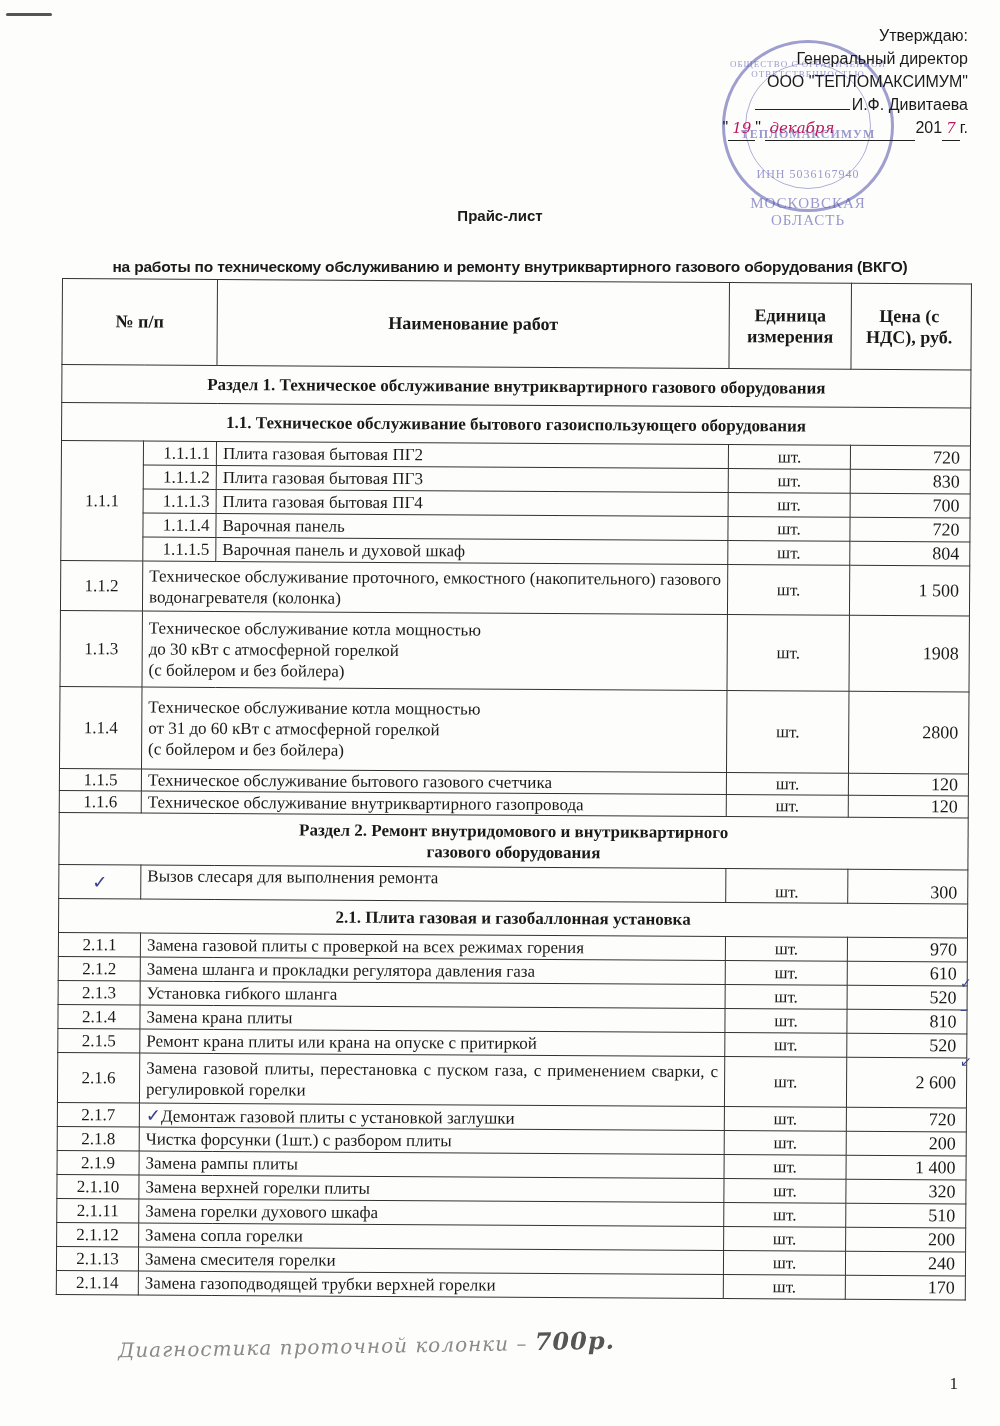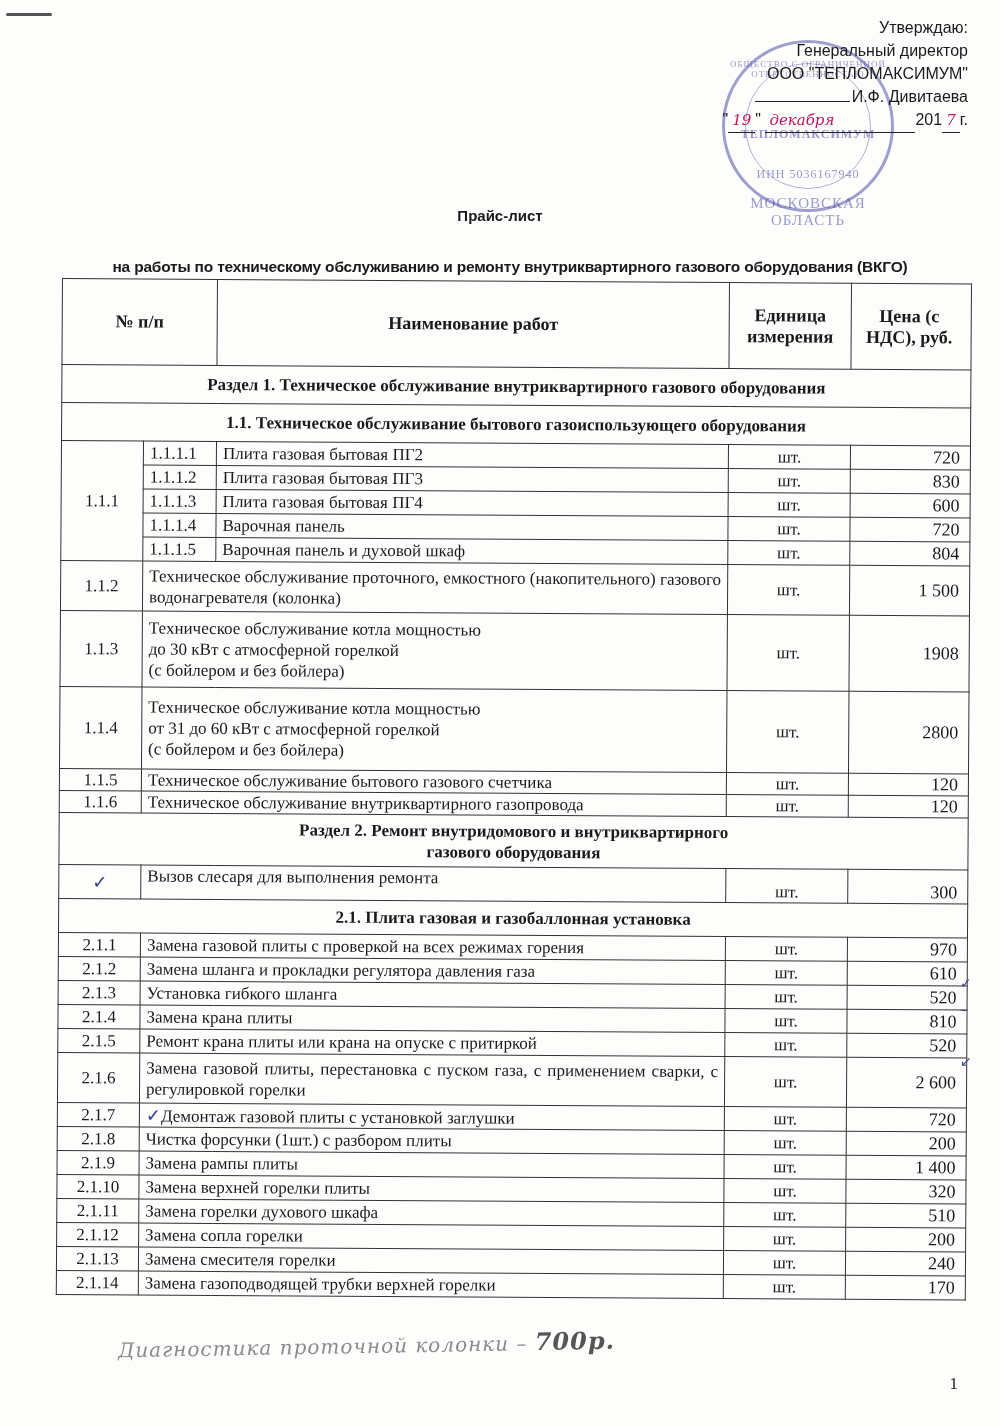--- a/index.html
+++ b/index.html
@@ -1,21 +1,21 @@
 <!DOCTYPE html>
 <html><head>
 <meta charset="utf-8">
 <style>
   * { box-sizing: border-box; margin: 0; padding: 0; }
   html, body { width: 1000px; height: 1426px; background: #fdfdfc; overflow: hidden; }
   body { position: relative; font-family: "Liberation Serif", serif; color: #1a1a1a; }
 
   .corner-mark { position: absolute; left: 6px; top: 13px; width: 46px; height: 3px; background: #555; border-radius: 2px; }
 
-  .approval { position: absolute; right: 32px; top: 16px; text-align: right;
+  .approval { position: absolute; right: 32px; top: 24px; text-align: right;
     font-family: "Liberation Sans", sans-serif; font-size: 16px; line-height: 23px; color: #1a1a1a; }
   .approval .sign-line { display: inline-block; border-bottom: 1px solid #222; width: 95px; height: 14px; margin-right: 2px; position: relative; }
   .approval .hw { font-family: "DejaVu Serif", serif; font-style: italic; color: #be185d; font-size: 15px; }
   .u { border-bottom: 1px solid #222; display: inline-block; padding: 0 4px; }
 
   .stamp { position: absolute; left: 722px; top: 40px; width: 172px; height: 172px; border-radius: 50%;
     border: 3px solid rgba(80,80,170,0.55); pointer-events: none; }
   .stamp::after { content: ""; position: absolute; left: 20px; top: 20px; right: 20px; bottom: 20px;
     border-radius: 50%; border: 1.5px solid rgba(80,80,170,0.45); }
   .stamp-text { position: absolute; left: 0; right: 0; font-family: "Liberation Serif", serif;
@@ -24,21 +24,21 @@
   .title { position: absolute; left: 0; width: 1000px; top: 207px; text-align: center;
     font-family: "Liberation Sans", sans-serif; font-weight: bold; font-size: 15px; }
   .subtitle { position: absolute; left: 60px; width: 900px; top: 258px; text-align: center;
     font-family: "Liberation Sans", sans-serif; font-weight: bold; font-size: 15.5px; letter-spacing: -0.2px; }
 
   table.price { position: absolute; left: 62px; top: 278px; width: 910px; border-collapse: collapse;
     font-size: 17px; transform: rotate(0.35deg); transform-origin: left top; }
   table.price td, table.price th { border: 1px solid #333; padding: 0 6px; vertical-align: middle; line-height: 21px; }
   table.price th { font-weight: bold; font-size: 18px; text-align: center; }
   .c-num { width: 82px; text-align: center; }
-  .c-sub { width: 73px; text-align: left; }
+  .c-sub { width: 73px; text-align: right; }
   .c-unit { width: 122px; text-align: center; }
   .c-price { width: 120px; text-align: right; padding-right: 10px !important; font-size: 18px; }
   .section { text-align: center; font-weight: bold; font-size: 17px; }
   .justify { text-align: justify; }
   .bottom { vertical-align: bottom !important; }
 
   .hw-check { font-family: "DejaVu Sans", sans-serif; color: #3a3f8f; font-size: 18px; }
   .margin-marks { position: absolute; left: 960px; top: 970px; width: 30px; color: #3a3f8f;
     font-family: "DejaVu Sans", sans-serif; font-size: 14px; line-height: 26px; }
   .handnote { position: absolute; left: 118px; top: 1330px; font-family: "DejaVu Serif", serif;
@@ -101,21 +101,21 @@
     <tr style="height:24px;">
       <td class="c-sub">1.1.1.2</td>
       <td colspan="2">Плита газовая бытовая ПГ3</td>
       <td class="c-unit">шт.</td>
       <td class="c-price">830</td>
     </tr>
     <tr style="height:24px;">
       <td class="c-sub">1.1.1.3</td>
       <td colspan="2">Плита газовая бытовая ПГ4</td>
       <td class="c-unit">шт.</td>
-      <td class="c-price">600</td>
+      <td class="c-price">700</td>
     </tr>
     <tr style="height:24px;">
       <td class="c-sub">1.1.1.4</td>
       <td colspan="2">Варочная панель</td>
       <td class="c-unit">шт.</td>
       <td class="c-price">720</td>
     </tr>
     <tr style="height:24px;">
       <td class="c-sub">1.1.1.5</td>
       <td colspan="2">Варочная панель и духовой шкаф</td>

